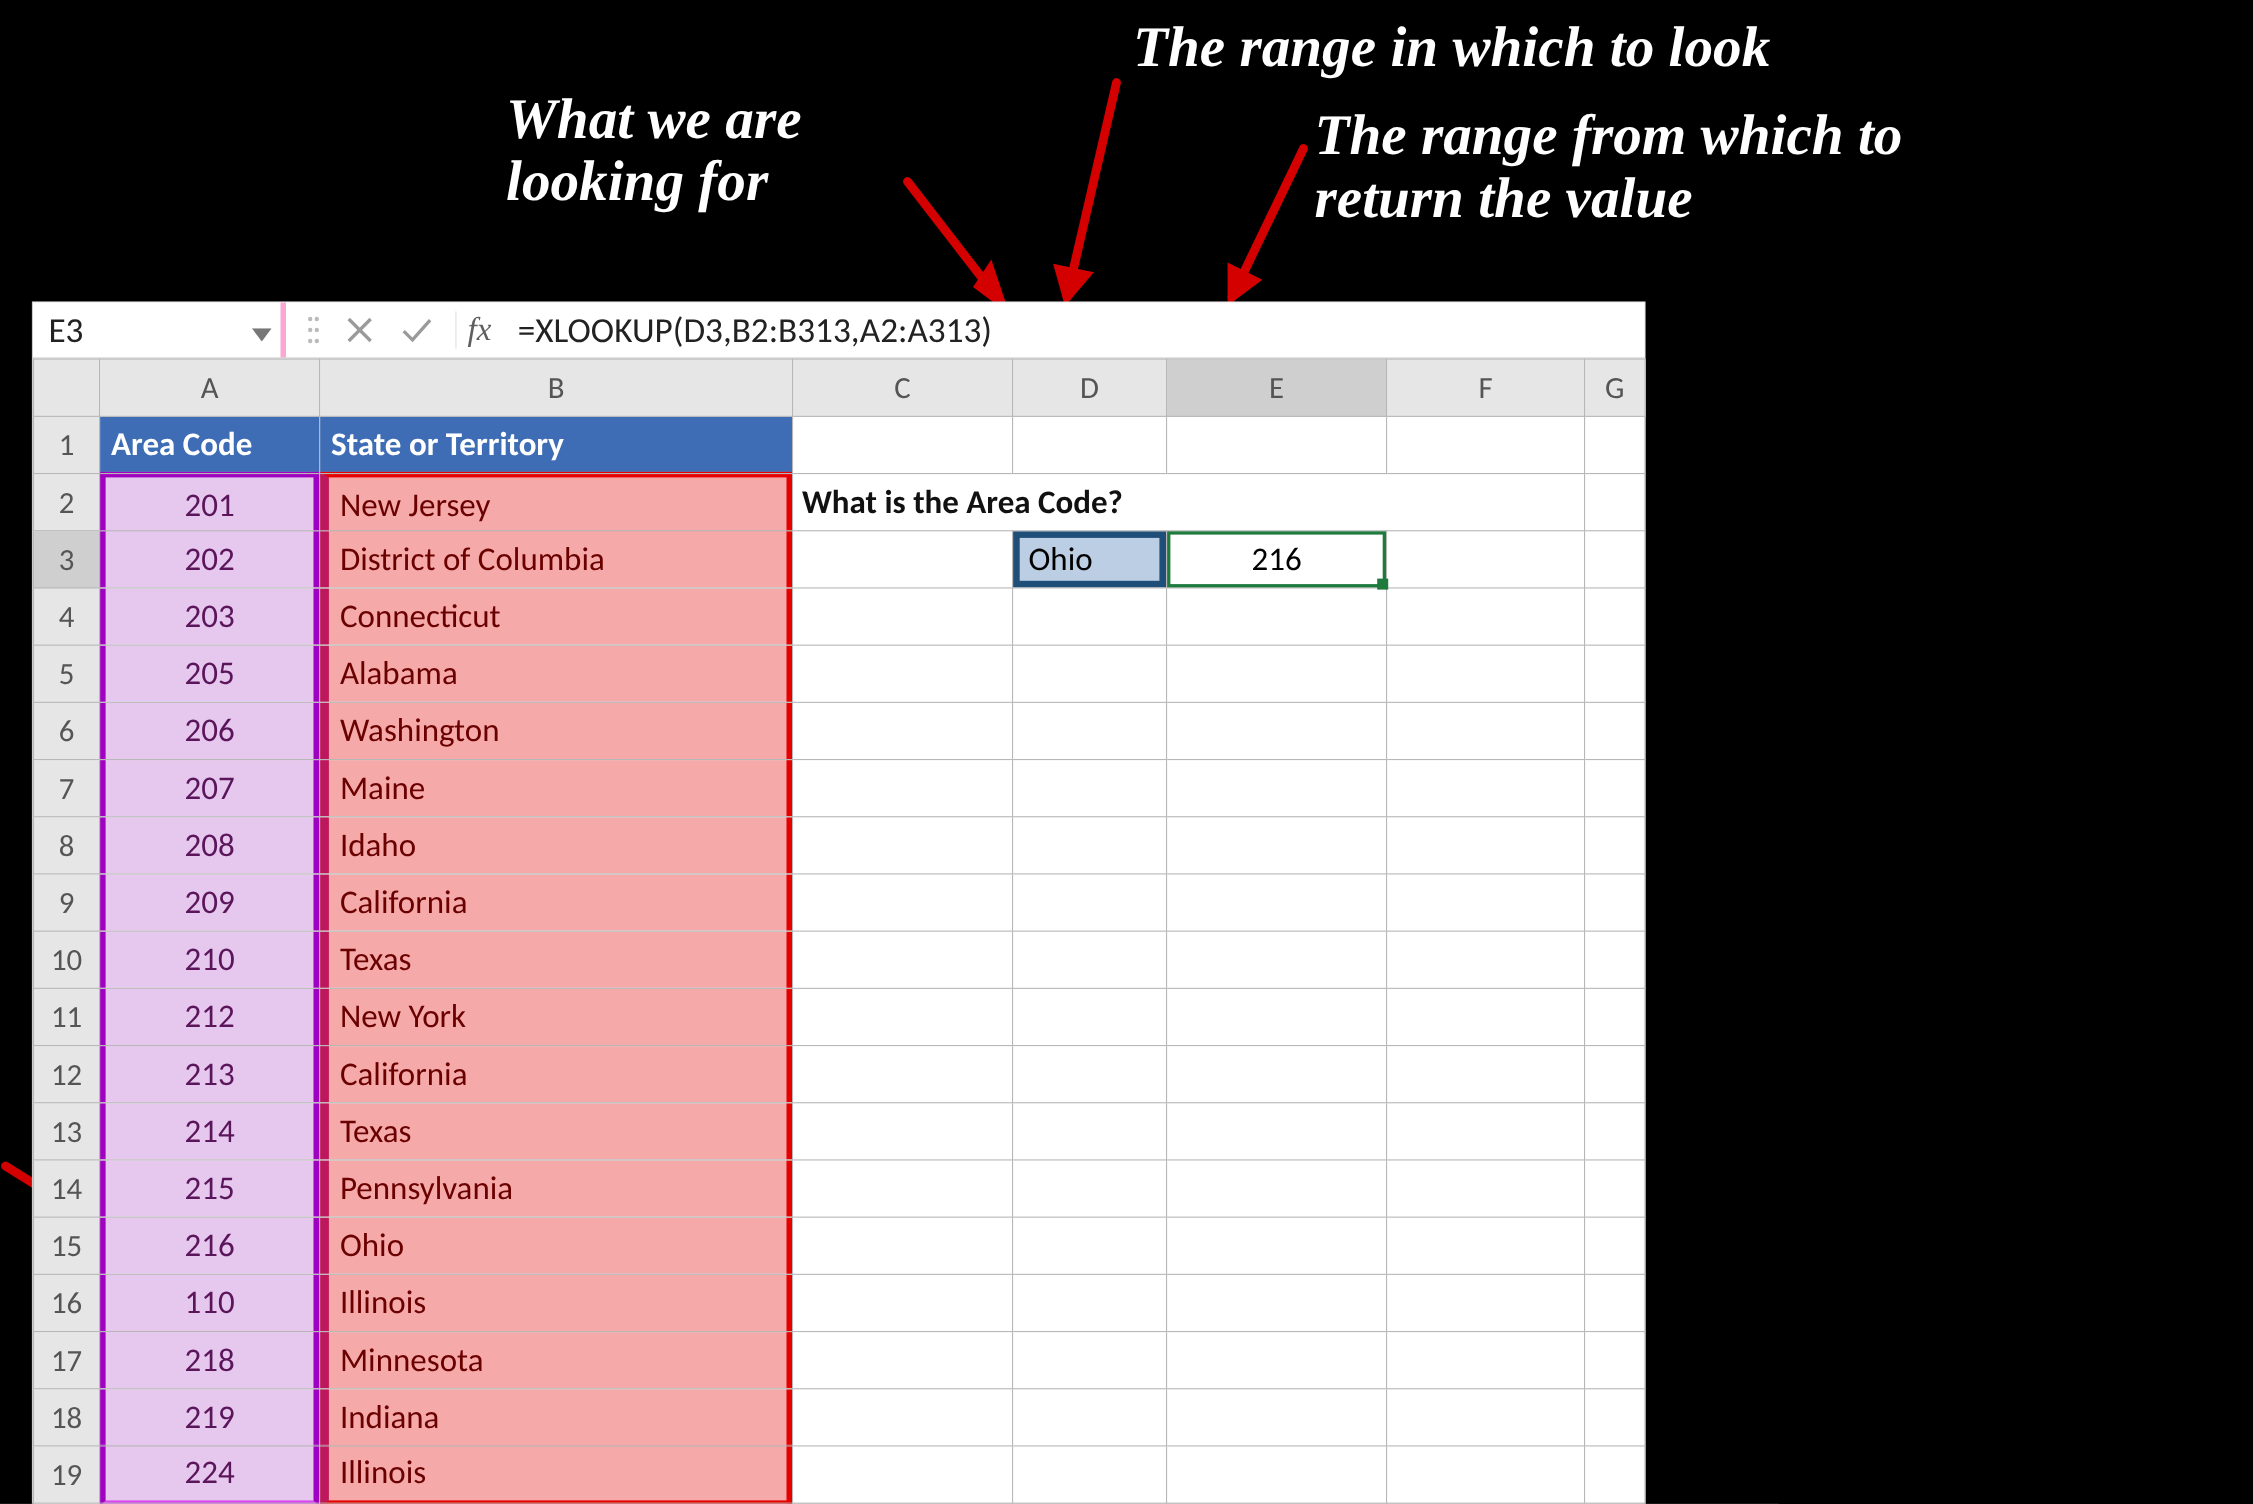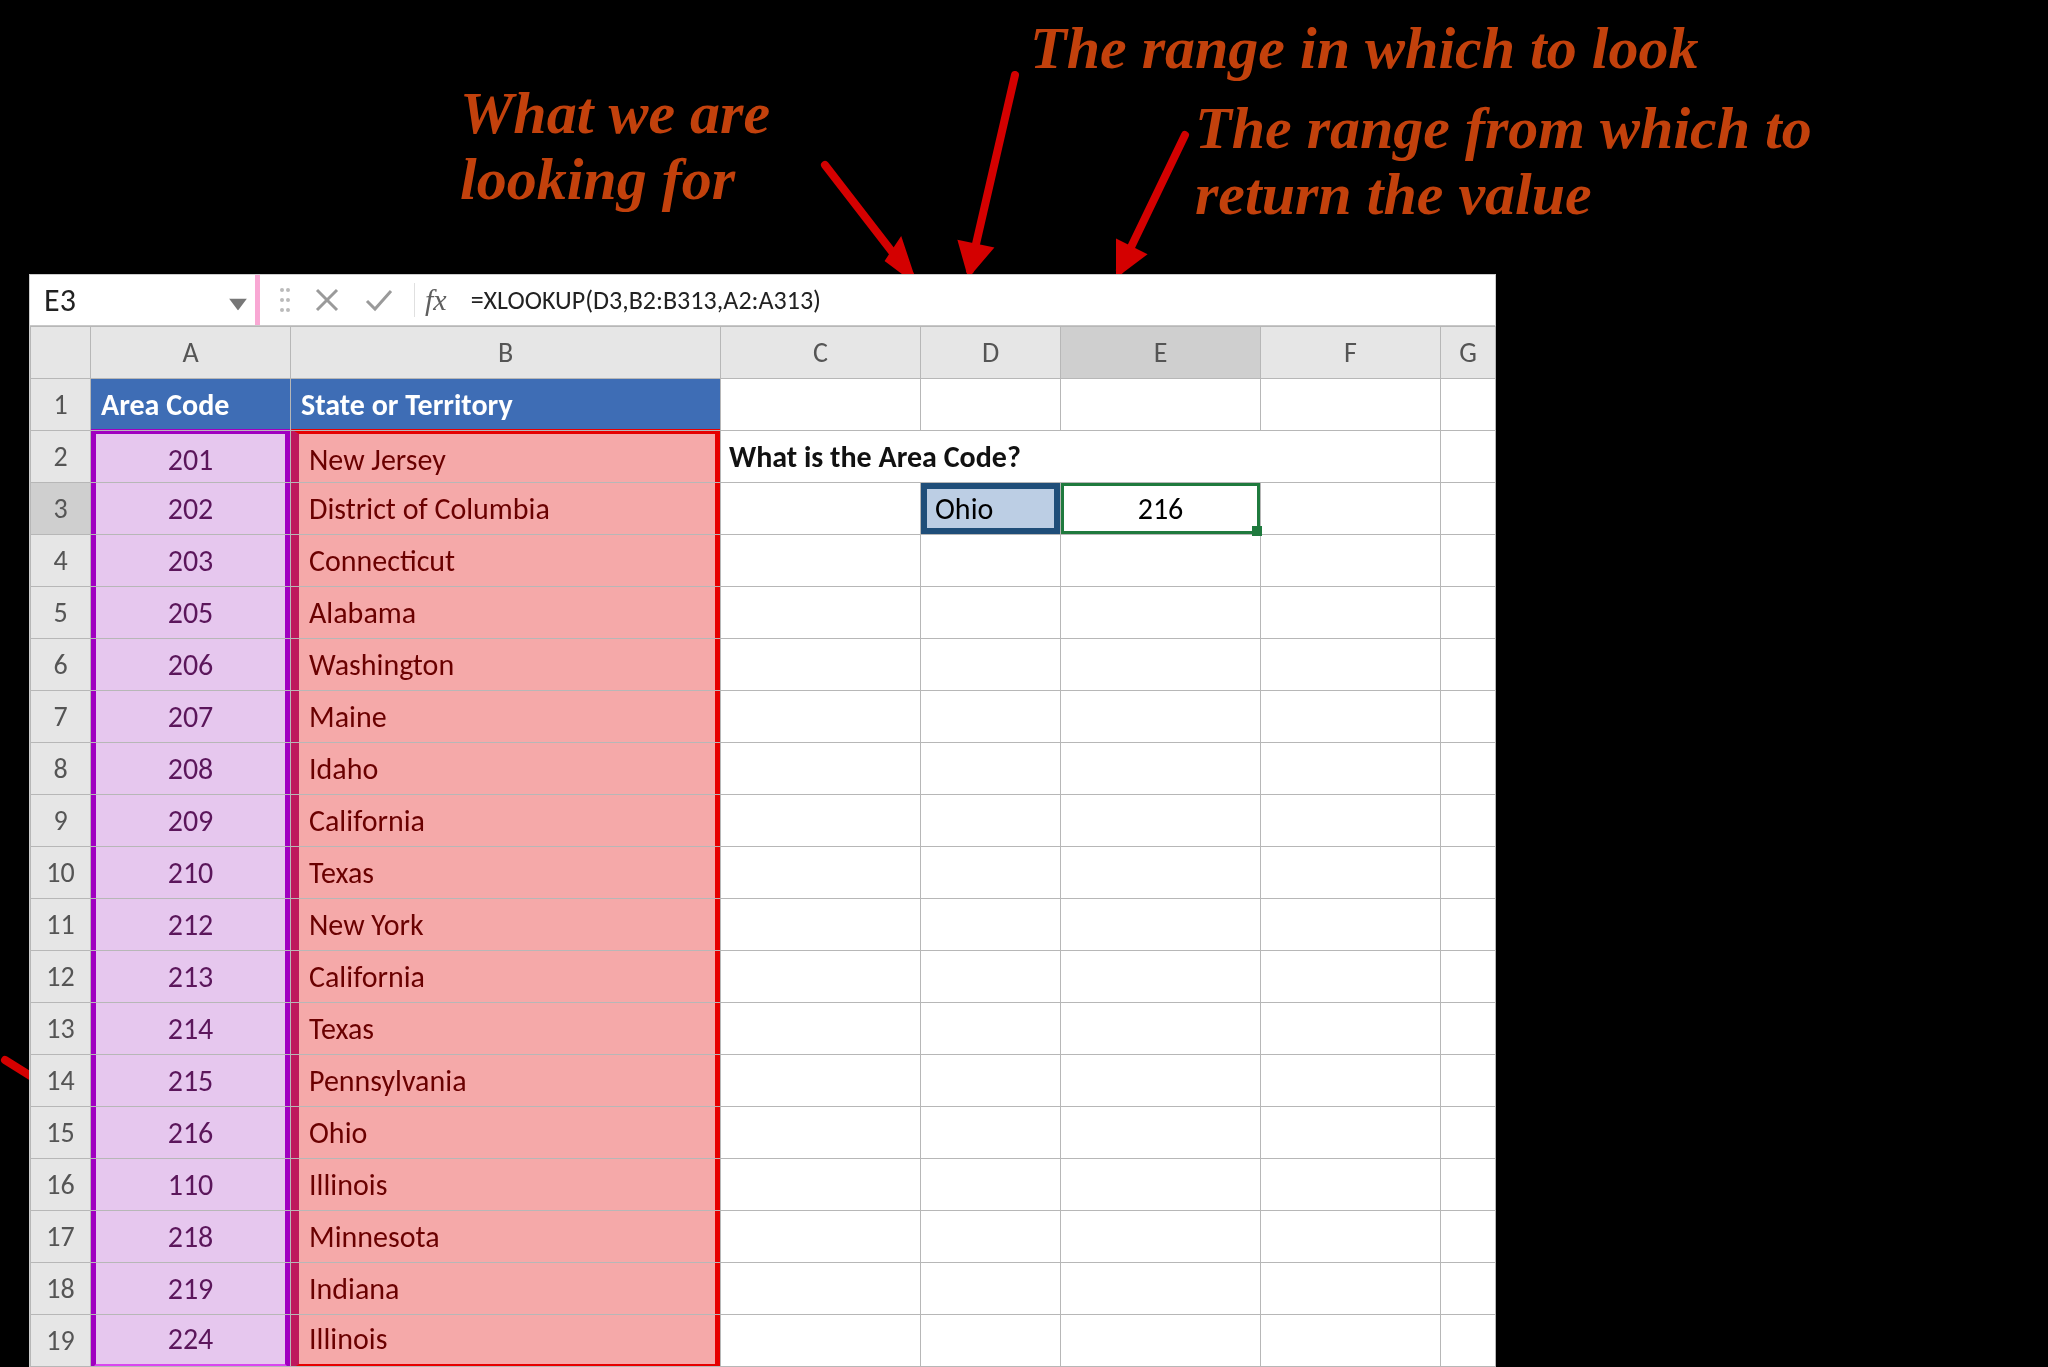--- a/index.html
+++ b/index.html
@@ -1,28 +1,28 @@
 <!DOCTYPE html>
 <html><head>
 <meta charset="utf-8">
 <style>
   html,body{margin:0;padding:0;background:#000;font-family:Calibri,"Segoe UI",Arial,sans-serif;width:2048px;height:1367px;overflow:hidden}
   .canvas{position:relative;width:2048px;height:1367px}
   
-  .anno{position:absolute;color:#c2410c;font-family:"Comic Sans MS","Segoe Script","Brush Script MT",cursive;font-weight:700;font-size:60px;line-height:1.1;font-style:italic}
+  .anno{position:absolute;color:#ffffff;font-family:"Comic Sans MS","Segoe Script","Brush Script MT",cursive;font-weight:700;font-size:52px;line-height:1.1;font-style:italic}
   .arrow{position:absolute;stroke:#d40000;fill:#d40000;stroke-width:8;stroke-linecap:round}
   
   .excel{position:absolute;left:30px;top:275px;width:1465px;background:#fff;box-shadow:0 0 0 1px #ccc}
   .fxbar{display:flex;align-items:center;height:50px;border-bottom:1px solid #c8c8c8;background:#fff}
   .namebox{width:230px;height:50px;display:flex;align-items:center;padding:0 14px;font-size:32px;color:#222;border-right:5px solid #f9a8d4;position:relative;box-sizing:border-box}
   .namebox .dd{position:absolute;right:8px;top:50%;transform:translateY(-50%);color:#777}
   .fxbtns{display:flex;align-items:center;gap:24px;padding:0 20px;color:#9a9a9a}
   .fxbtns svg{display:block}
   .fxlabel{font-style:italic;font-family:"Times New Roman",serif;font-size:30px;color:#5f5f5f;padding:0 10px;border-left:1px solid #e0e0e0}
-  .formula-input{flex:1;font-size:26px;padding:0 14px;color:#222}
+  .formula-input{flex:1;font-size:32px;padding:0 14px;color:#222}
   
   table.sheet{border-collapse:collapse;table-layout:fixed;width:100%}
   table.sheet th,table.sheet td{border:1px solid #b7b7b7;height:52px;padding:0;box-sizing:border-box}
   table.sheet th{background:#e6e6e6;color:#555;font-weight:400;font-size:28px}
   table.sheet th.corner{background:#e6e6e6;width:60px}
   table.sheet th.rowh{width:60px;font-size:28px;text-align:center}
   table.sheet th.rowh.sel{background:#cfcfcf}
   table.sheet th.colh.sel{background:#cfcfcf}
   .cell{font-size:30px;padding:0 8px;height:100%;display:flex;align-items:center}
   .cell.bold{font-weight:700;color:#111}

